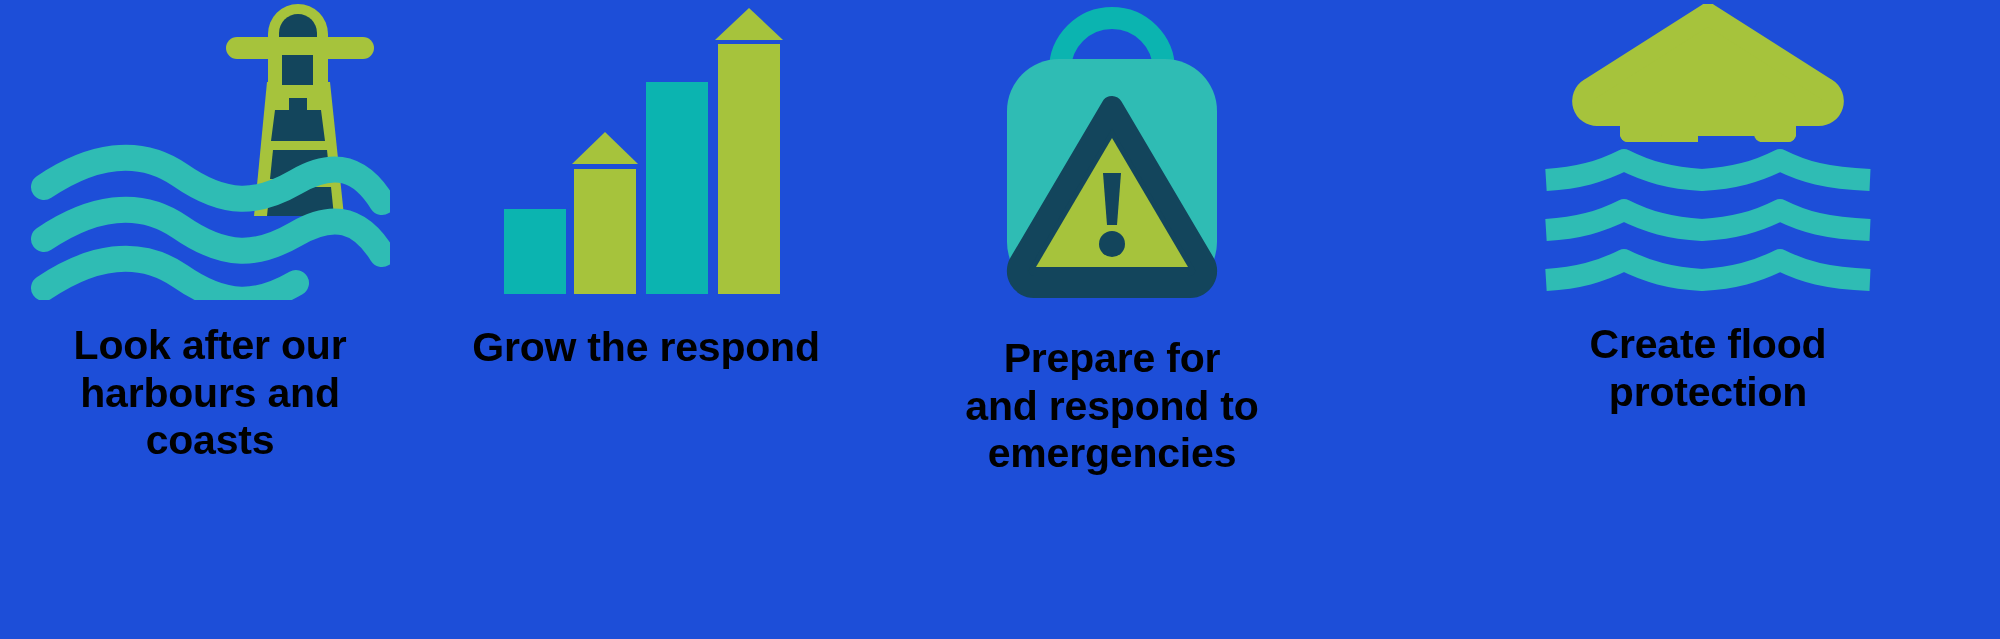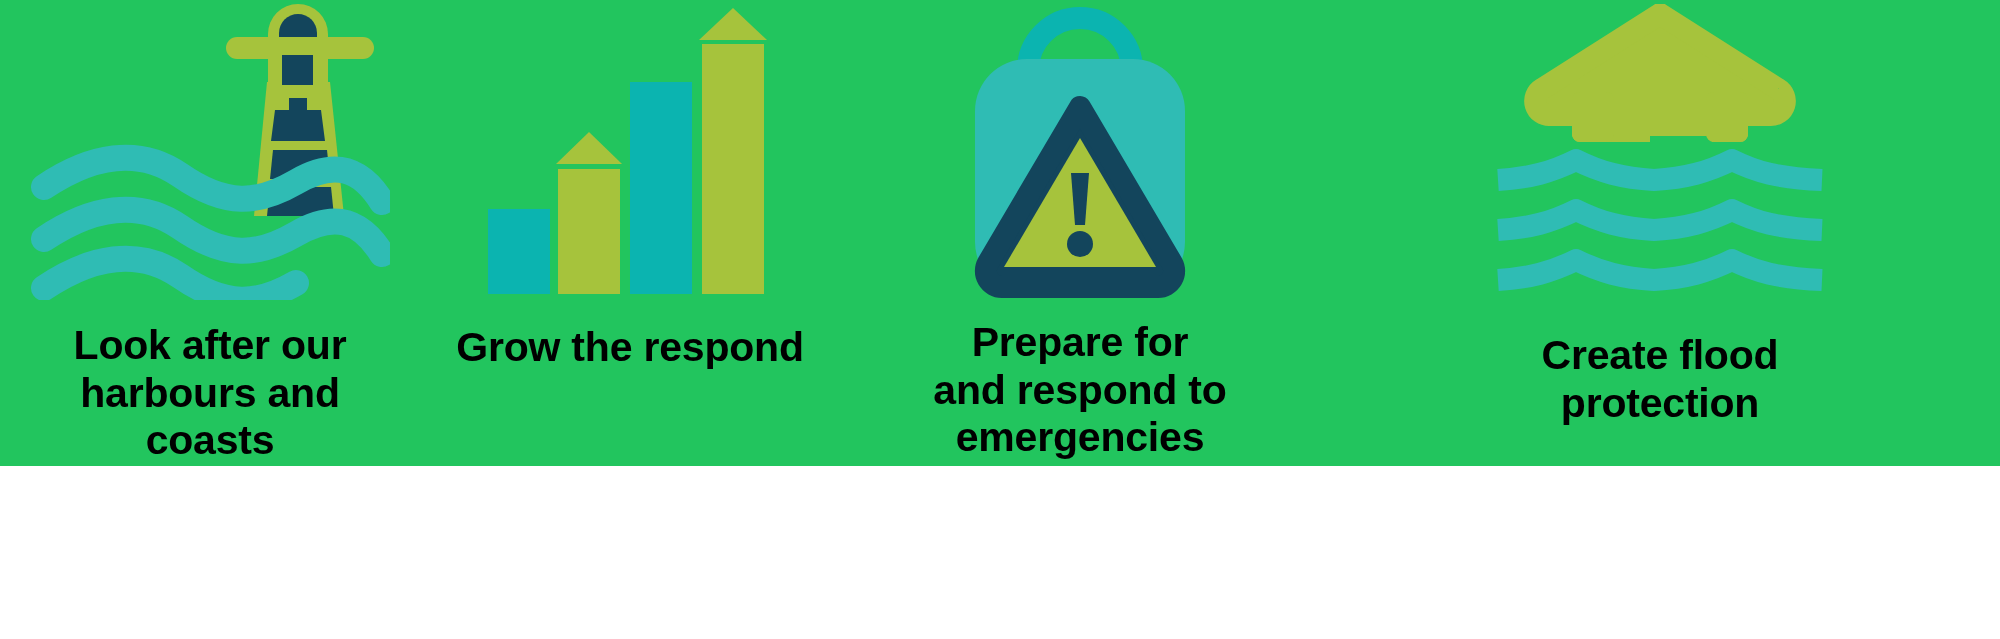--- a/index.html
+++ b/index.html
@@ -10,27 +10,28 @@
   }
   body {
     width: 2000px;
     height: 639px;
     font-family: "Liberation Sans", sans-serif;
     overflow: hidden;
   }
 
   #infographic {
     width: 2000px;
-    height: 466px;
+    height: 639px;
     display: flex;
     flex-direction: row;
     align-items: flex-start;
     justify-content: flex-start;
-    background: #22c55e;
+    background: #1d4ed8;
     position: relative;
+    gap: 16px;
   }
 
   .panel {
     height: 639px;
     display: flex;
     flex-direction: column;
     align-items: center;
     justify-content: flex-start;
     box-sizing: border-box;
     position: relative;
@@ -59,22 +60,22 @@
     color: #000000;
     font-size: 41px;
     line-height: 1.16;
     letter-spacing: -0.2px;
     font-family: "Liberation Sans", sans-serif;
     white-space: pre-line;
   }
 
   .cap-1 { margin-top: 22px; width: 360px; }
   .cap-2 { margin-top: 24px; width: 400px; }
-  .cap-3 { margin-top: 19px; width: 400px; }
-  .cap-4 { margin-top: 32px; width: 420px; }
+  .cap-3 { margin-top: 35px; width: 400px; }
+  .cap-4 { margin-top: 21px; width: 420px; }
 
   svg { display: block; }
 </style>
 </head>
 <body>
 
 <div id="infographic">
 
   <div class="panel panel-1">
     <div class="icon-wrap icon-wrap-1">

